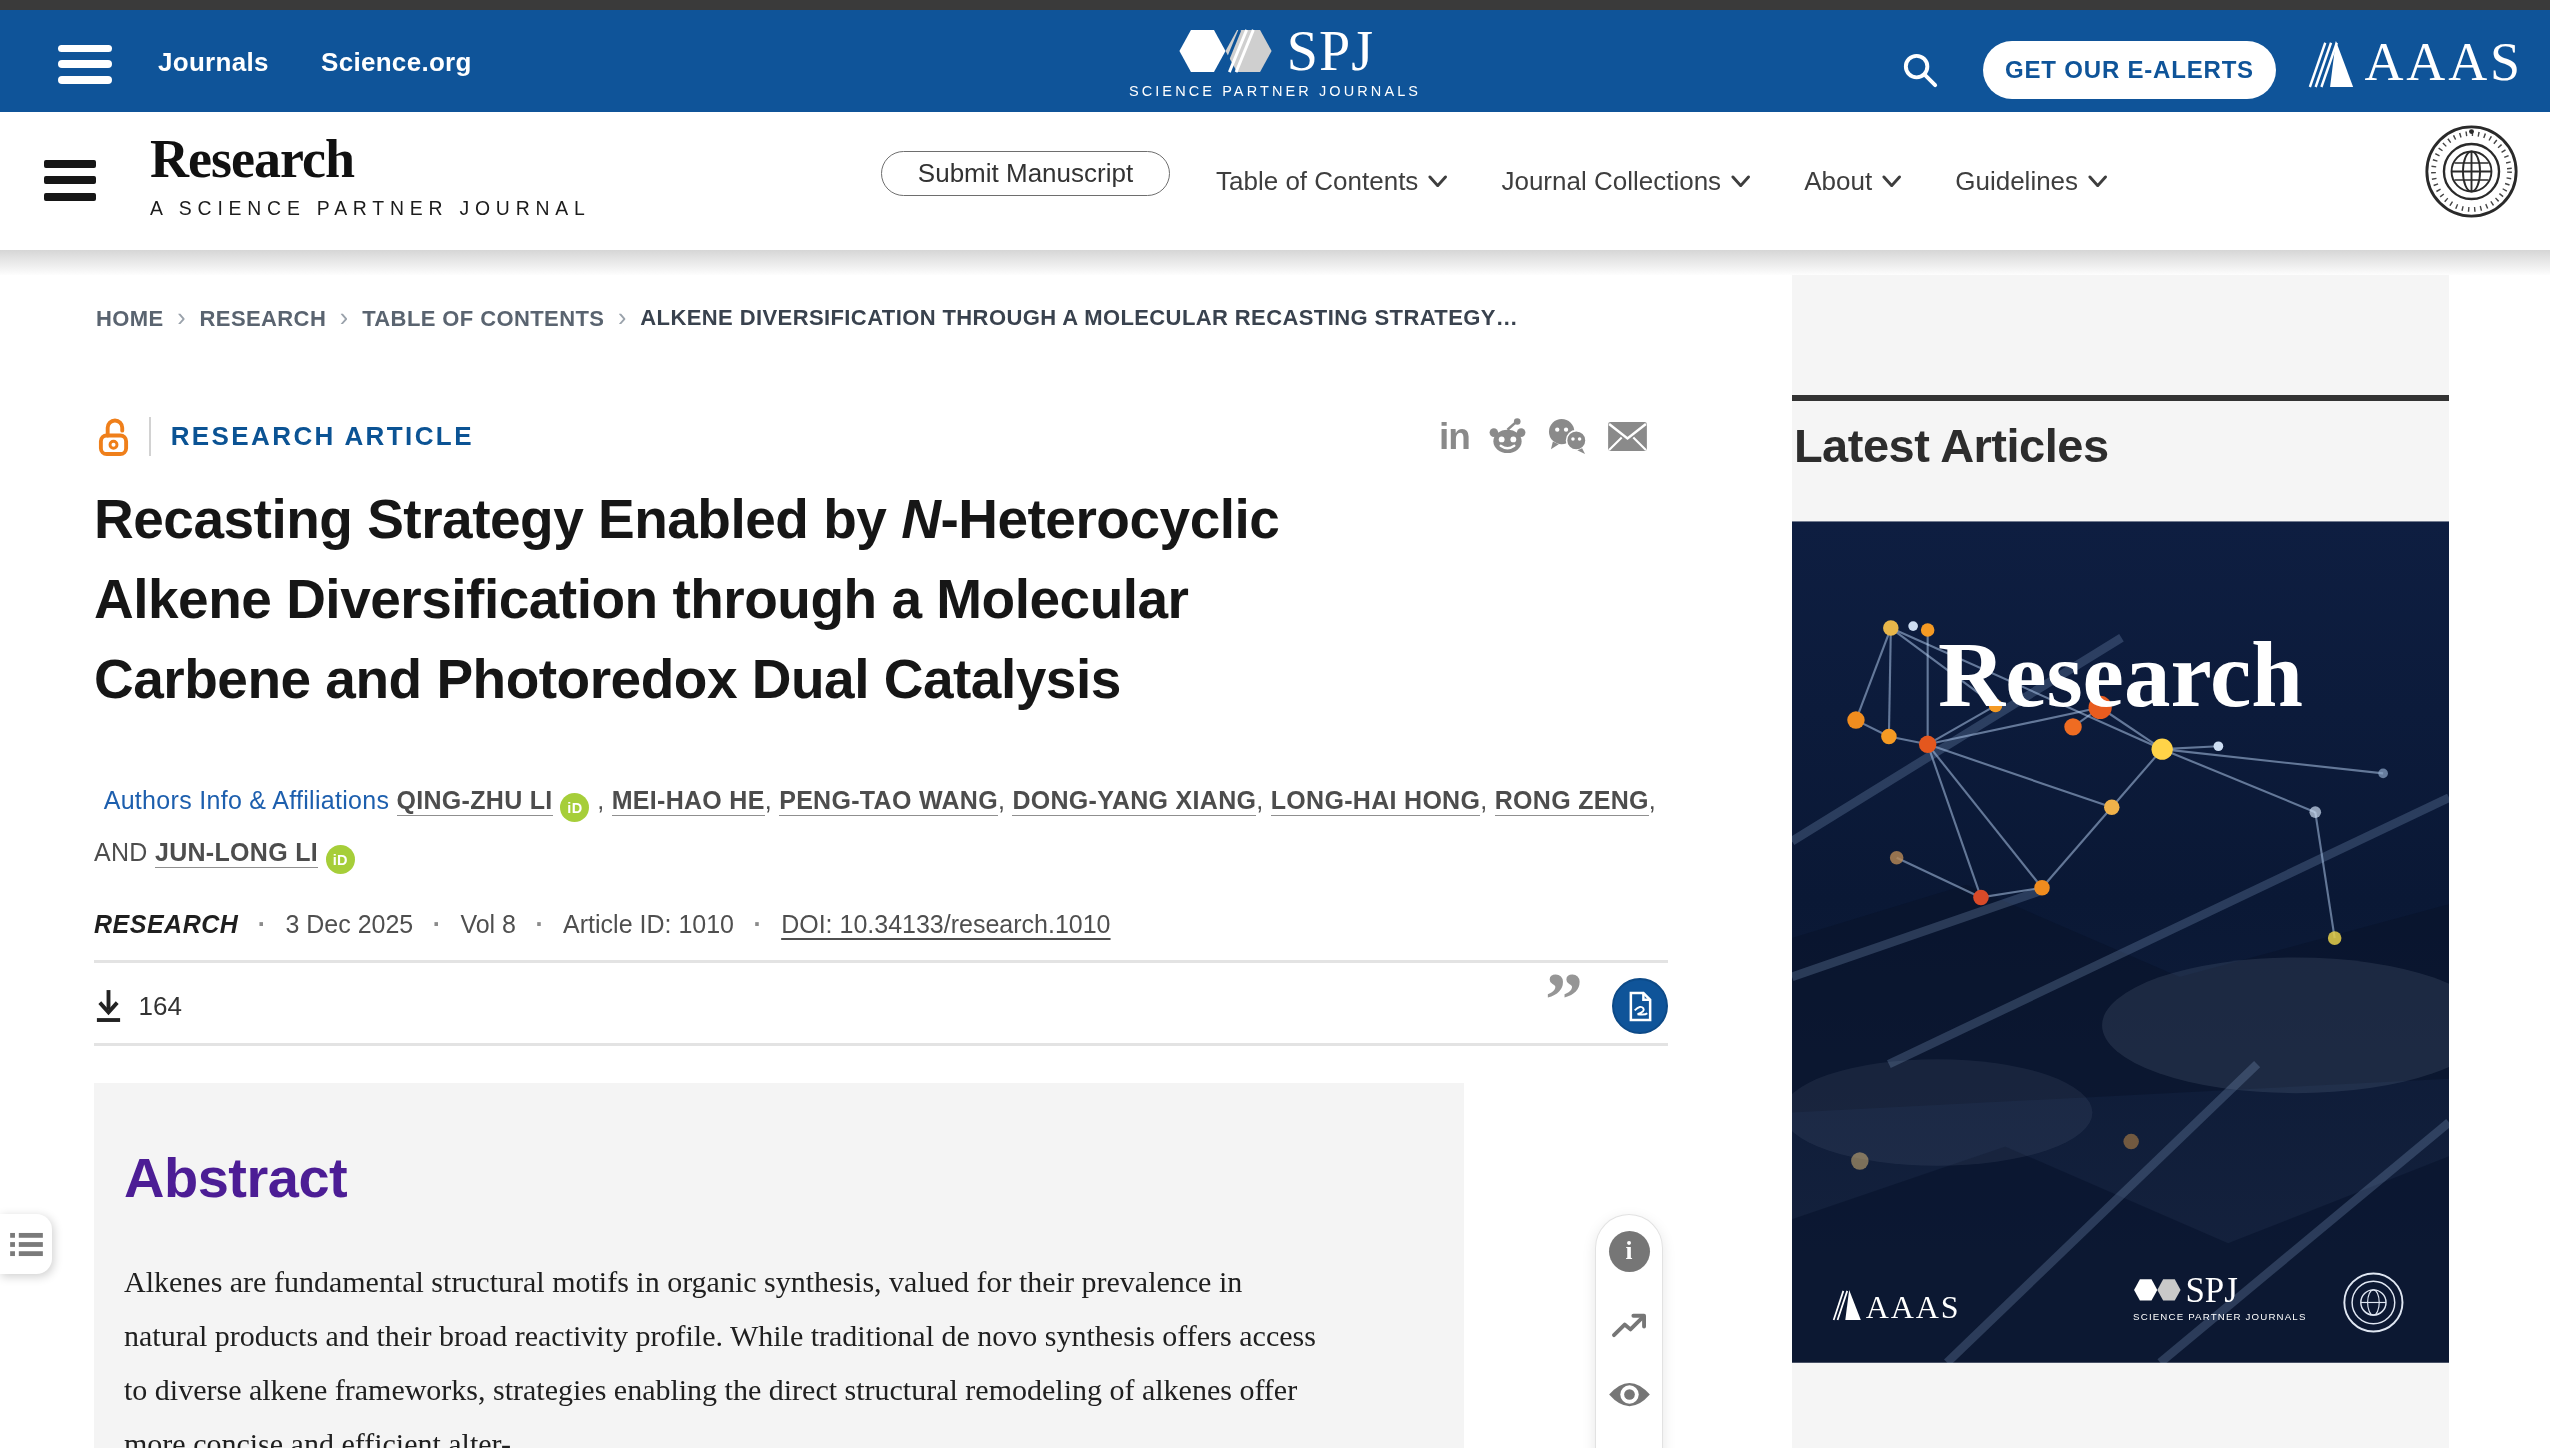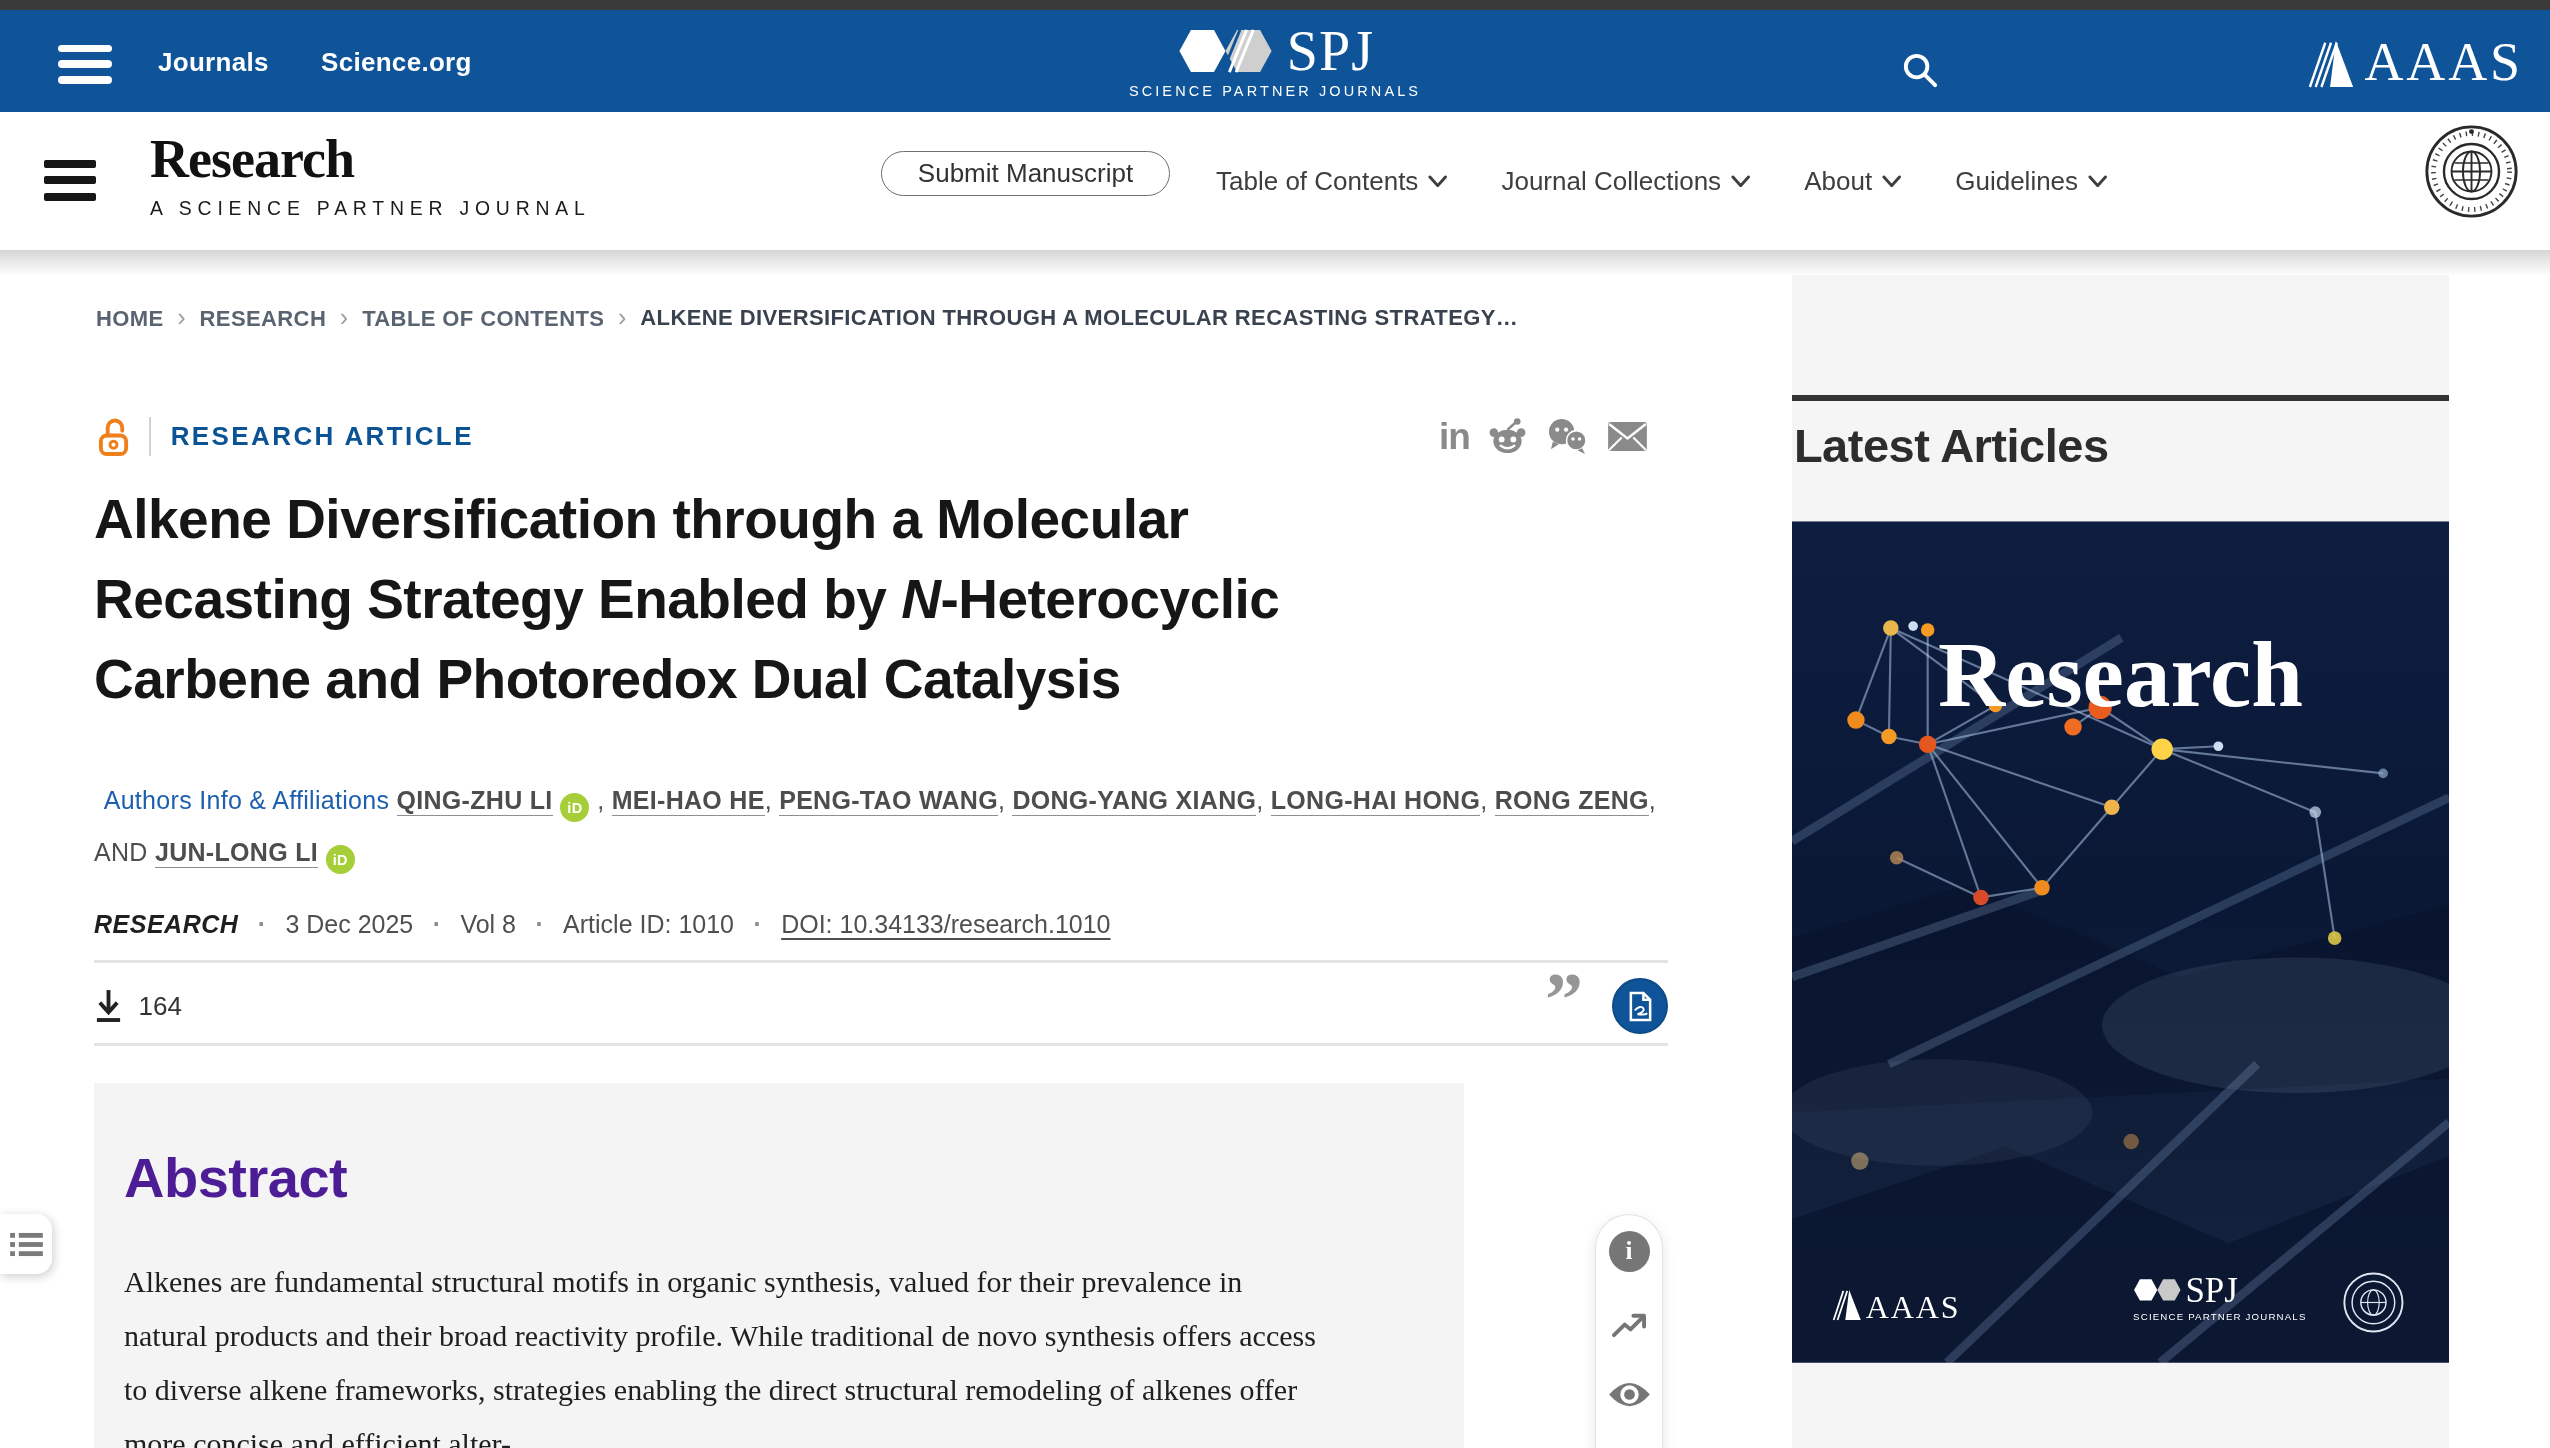--- a/index.html
+++ b/index.html
@@ -129,20 +129,21 @@
         <span class="spj-word">SPJ</span>
       </div>
       <div class="spj-sub">SCIENCE PARTNER JOURNALS</div>
     </div>
 
     <svg class="tb-search" viewBox="0 0 44 44">
       <circle cx="18" cy="18" r="11" fill="none" stroke="#fff" stroke-width="4"></circle>
       <line x1="26.5" y1="26.5" x2="37" y2="37" stroke="#fff" stroke-width="4" stroke-linecap="round"></line>
     </svg>
 
+    <button class="ealerts">GET OUR E-ALERTS</button>
 
     <div class="aaas-logo">
       <svg width="50" height="54" viewBox="0 0 52 56">
         <line x1="3" y1="54" x2="19" y2="8" stroke="#fff" stroke-width="2.5"></line>
         <line x1="9" y1="54" x2="25" y2="8" stroke="#fff" stroke-width="2.5"></line>
         <line x1="15" y1="54" x2="31" y2="8" stroke="#fff" stroke-width="2.5"></line>
         <polygon points="30,6 48,54 24,54" fill="#fff"></polygon>
       </svg>
       <span class="aaas-text">AAAS</span>
     </div>
@@ -350,22 +351,22 @@
     <span class="s-ic">
       <svg width="41" height="31" viewBox="0 0 42 32">
         <rect x="1" y="1" width="40" height="30" rx="2.5" fill="#8a8a8a"></rect>
         <path d="M2 3 L21 18 L40 3" fill="none" stroke="#fff" stroke-width="2.6"></path>
         <path d="M2 30 L15 17 M40 30 L27 17" fill="none" stroke="#fff" stroke-width="2.2"></path>
       </svg>
     </span>
   </div>
 
   <h1 class="article-title">
+    <div><span>Recasting Strategy Enabled by </span><em>N</em><span>-Heterocyclic</span></div>
     <div>Alkene Diversification through a Molecular</div>
-    <div><span>Recasting Strategy Enabled by </span><em>N</em><span>-Heterocyclic</span></div>
     <div>Carbene and Photoredox Dual Catalysis</div>
   </h1>
 
   <p class="authors">
     
     <a class="info-link">Authors Info &amp; Affiliations</a>
   <a class="author-link">QING-ZHU LI</a><span class="orcid-badge"></span><span>, </span><a class="author-link">MEI-HAO HE</a><span>, </span><a class="author-link">PENG-TAO WANG</a><span>, </span><a class="author-link">DONG-YANG XIANG</a><span>, </span><a class="author-link">LONG-HAI HONG</a><span>, </span><a class="author-link">RONG ZENG</a><span>, AND </span><a class="author-link">JUN-LONG LI</a><span class="orcid-badge"></span><span></span></p>
 
   <div class="meta-row">
     <span class="meta-journal">RESEARCH</span>

